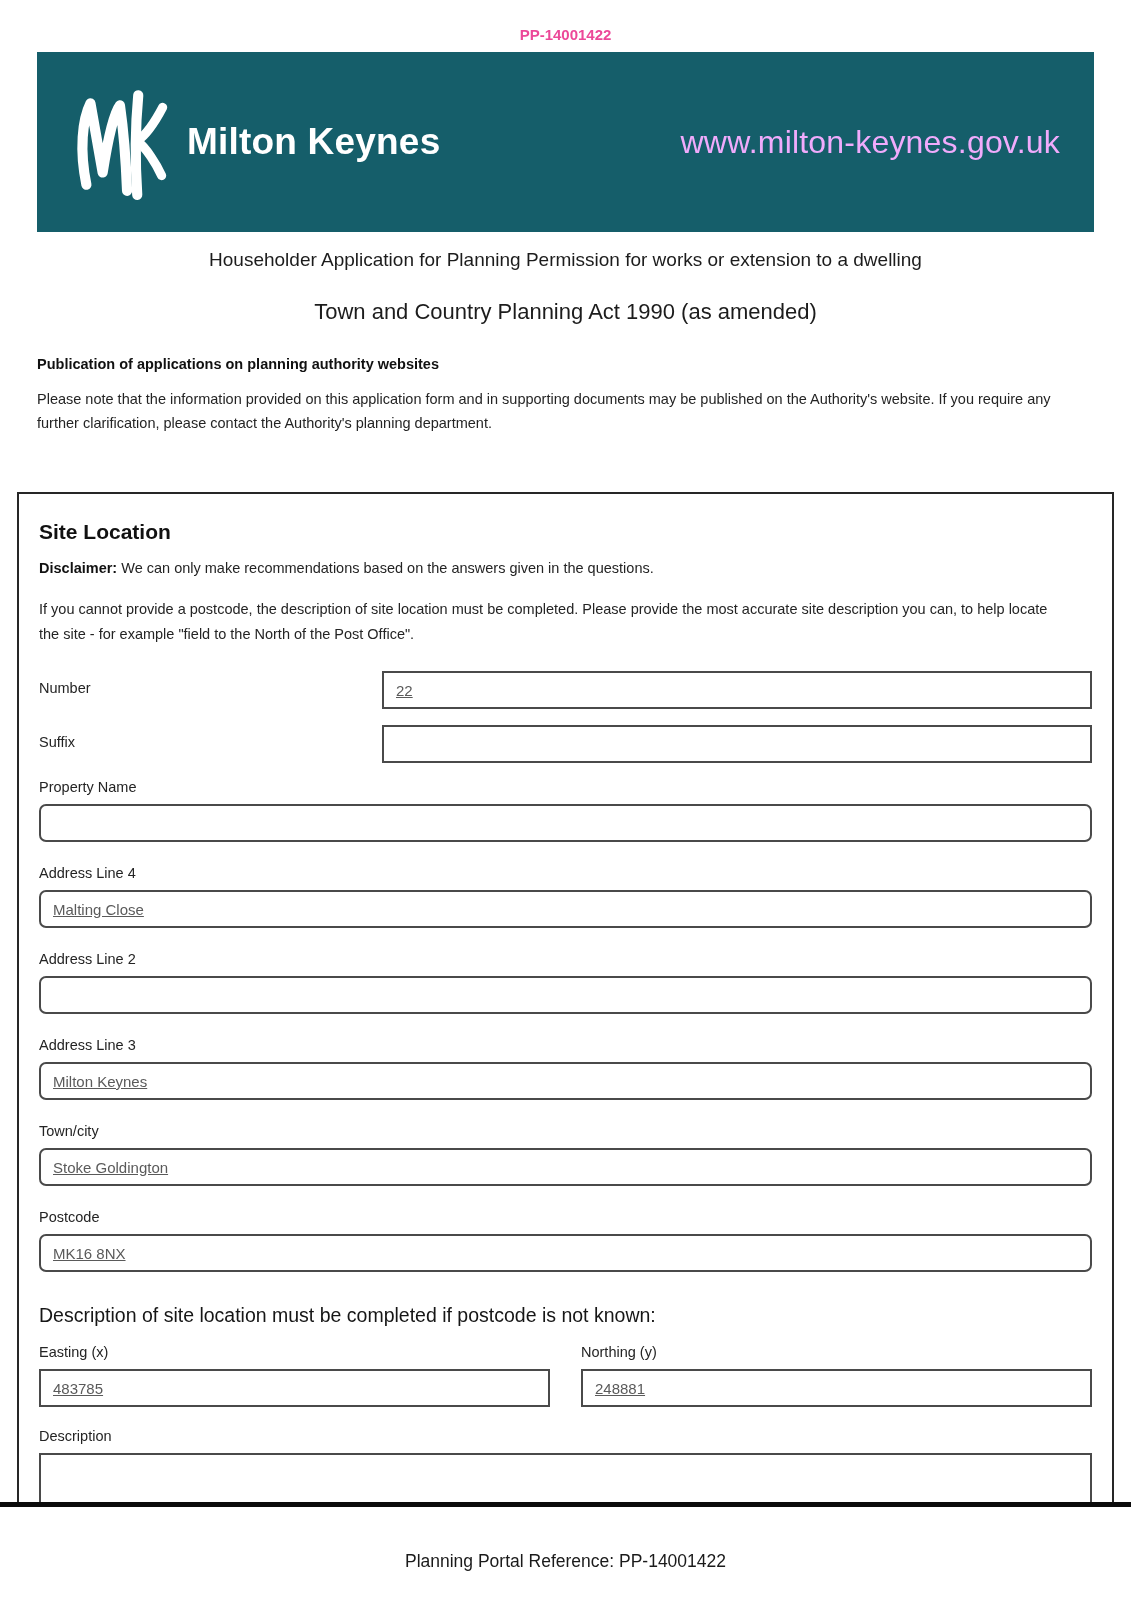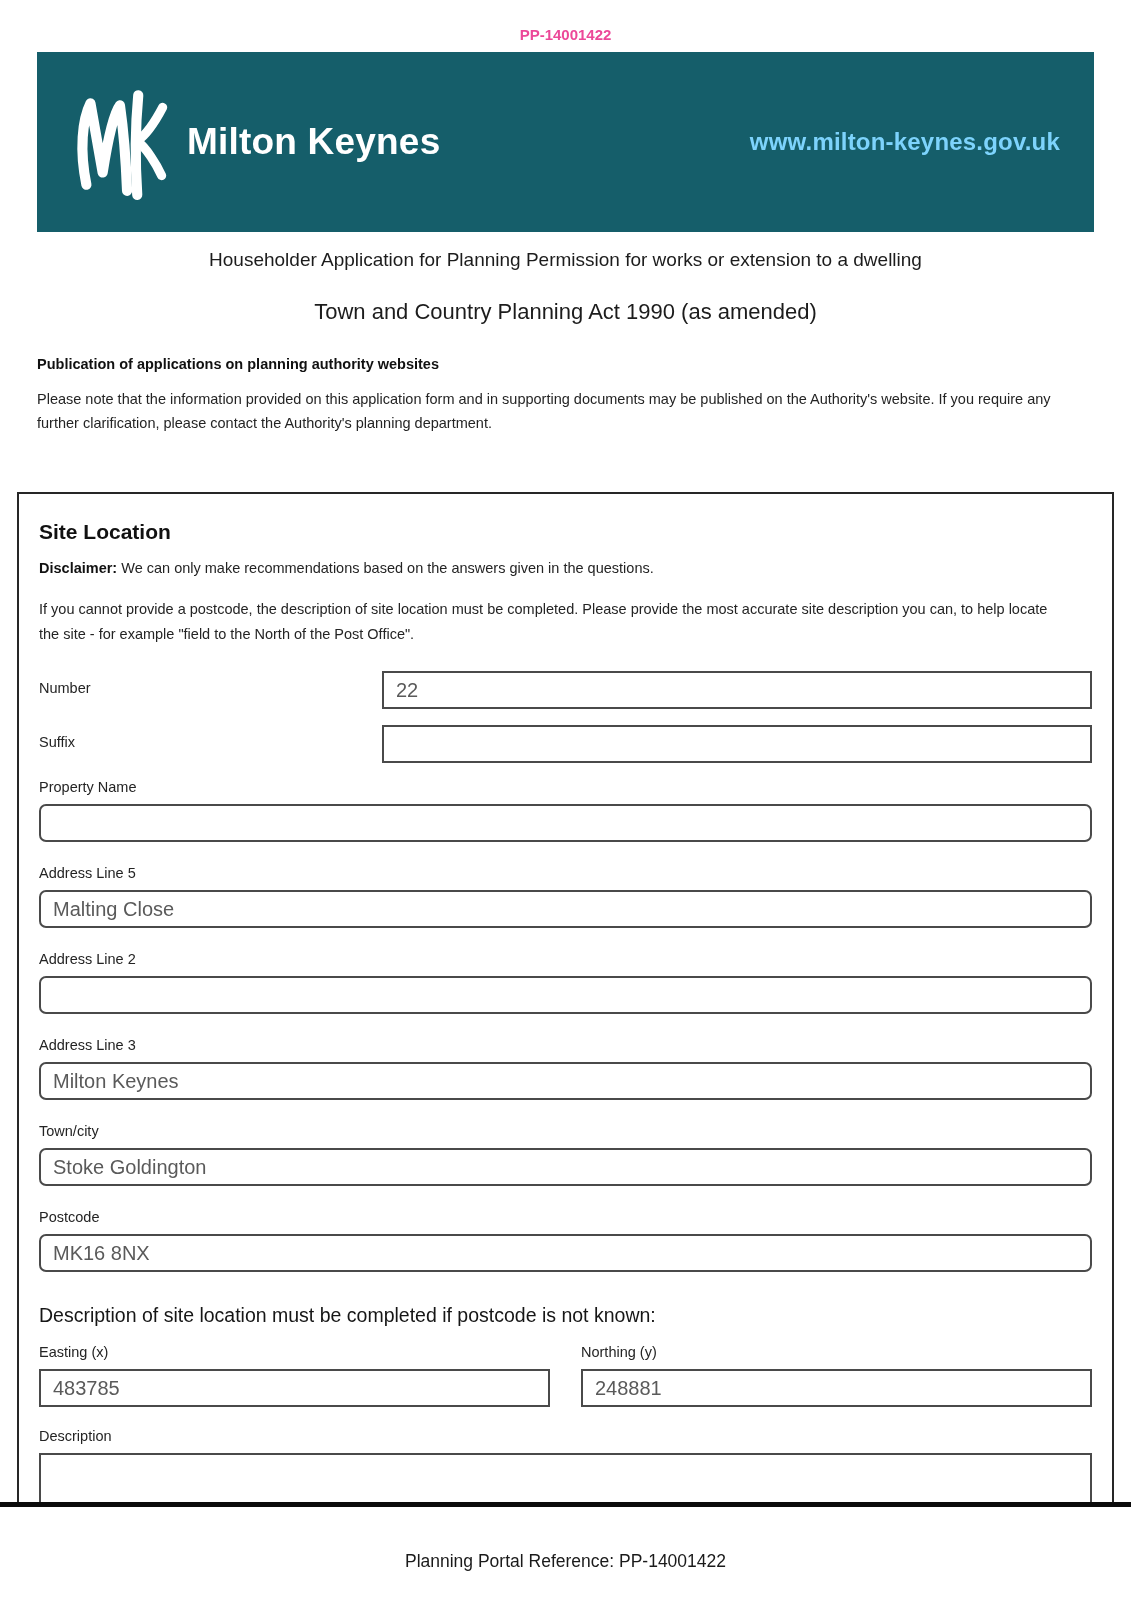--- a/index.html
+++ b/index.html
@@ -29,21 +29,21 @@
     display: flex;
     align-items: center;
     justify-content: space-between;
     padding: 0 34px 0 38px;
   }
   .logo { display: flex; align-items: center; gap: 16px; }
   .logo svg { display: block; }
   .logo-text { display: flex; flex-direction: column; line-height: 1.08; }
   .logo-line1 { font-size: 37px; font-weight: bold; color: #ffffff; letter-spacing: 0.2px; }
   .logo-line2 { font-size: 32px; font-weight: normal; color: #ffffff; margin-top: 3px; }
-  .website { font-size: 24px; font-weight: bold; color: #7dd3fc; letter-spacing: 0.2px; }
+  .website { font-size: 32px; font-weight: normal; color: #f0abfc; letter-spacing: 0.2px; }
 
   
   .title1 { text-align: center; font-size: 19px; color: #1c1c1c; margin-top: 17px; }
   .title2 { text-align: center; font-size: 22px; color: #1c1c1c; margin-top: 28px; }
 
   .pub-heading { margin: 31px 37px 0; font-size: 14.5px; font-weight: bold; color: #111111; }
   .pub-body { margin: 15px 37px 0; font-size: 14.5px; line-height: 24px; color: #242424; max-width: 1058px; }
 
   
   .site-box {
@@ -65,24 +65,25 @@
   .field-row { display: flex; align-items: flex-start; margin-bottom: 16px; }
   .field-row .lbl { width: 343px; flex: none; padding-top: 9px; }
   .field-row input { flex: 1; }
 
   input.txt, textarea.txt {
     height: 38px;
     border: 2px solid #4a4a4a;
     border-radius: 0;
     background: #ffffff;
     font-family: "Liberation Sans", sans-serif;
-    font-size: 20px;
+    font-size: 15px;
     color: #5a5a5a;
     padding: 0 12px;
     outline: none;
+    text-decoration: underline;
   }
 
   
   .field-block { margin-bottom: 23px; }
   .field-block .lbl { display: block; margin-bottom: 9px; }
   .field-block input { width: 100%; border-radius: 7px; }
 
   .desc-heading { font-size: 19.5px; color: #161616; font-weight: normal; margin: 32px 0 17px; }
 
   .coords { display: flex; gap: 31px; margin-bottom: 21px; }
@@ -146,21 +147,21 @@
     <span class="lbl">Suffix</span>
     <input class="txt" type="text" value="" style="">
   </div>
 
   <div class="field-block">
     <span class="lbl">Property Name</span>
     <input class="txt" type="text" value="" style="">
   </div>
 
   <div class="field-block">
-    <span class="lbl">Address Line 5</span>
+    <span class="lbl">Address Line 4</span>
     <input class="txt" type="text" value="Malting Close" style="">
   </div>
 
   <div class="field-block">
     <span class="lbl">Address Line 2</span>
     <input class="txt" type="text" value="" style="">
   </div>
 
   <div class="field-block">
     <span class="lbl">Address Line 3</span>

